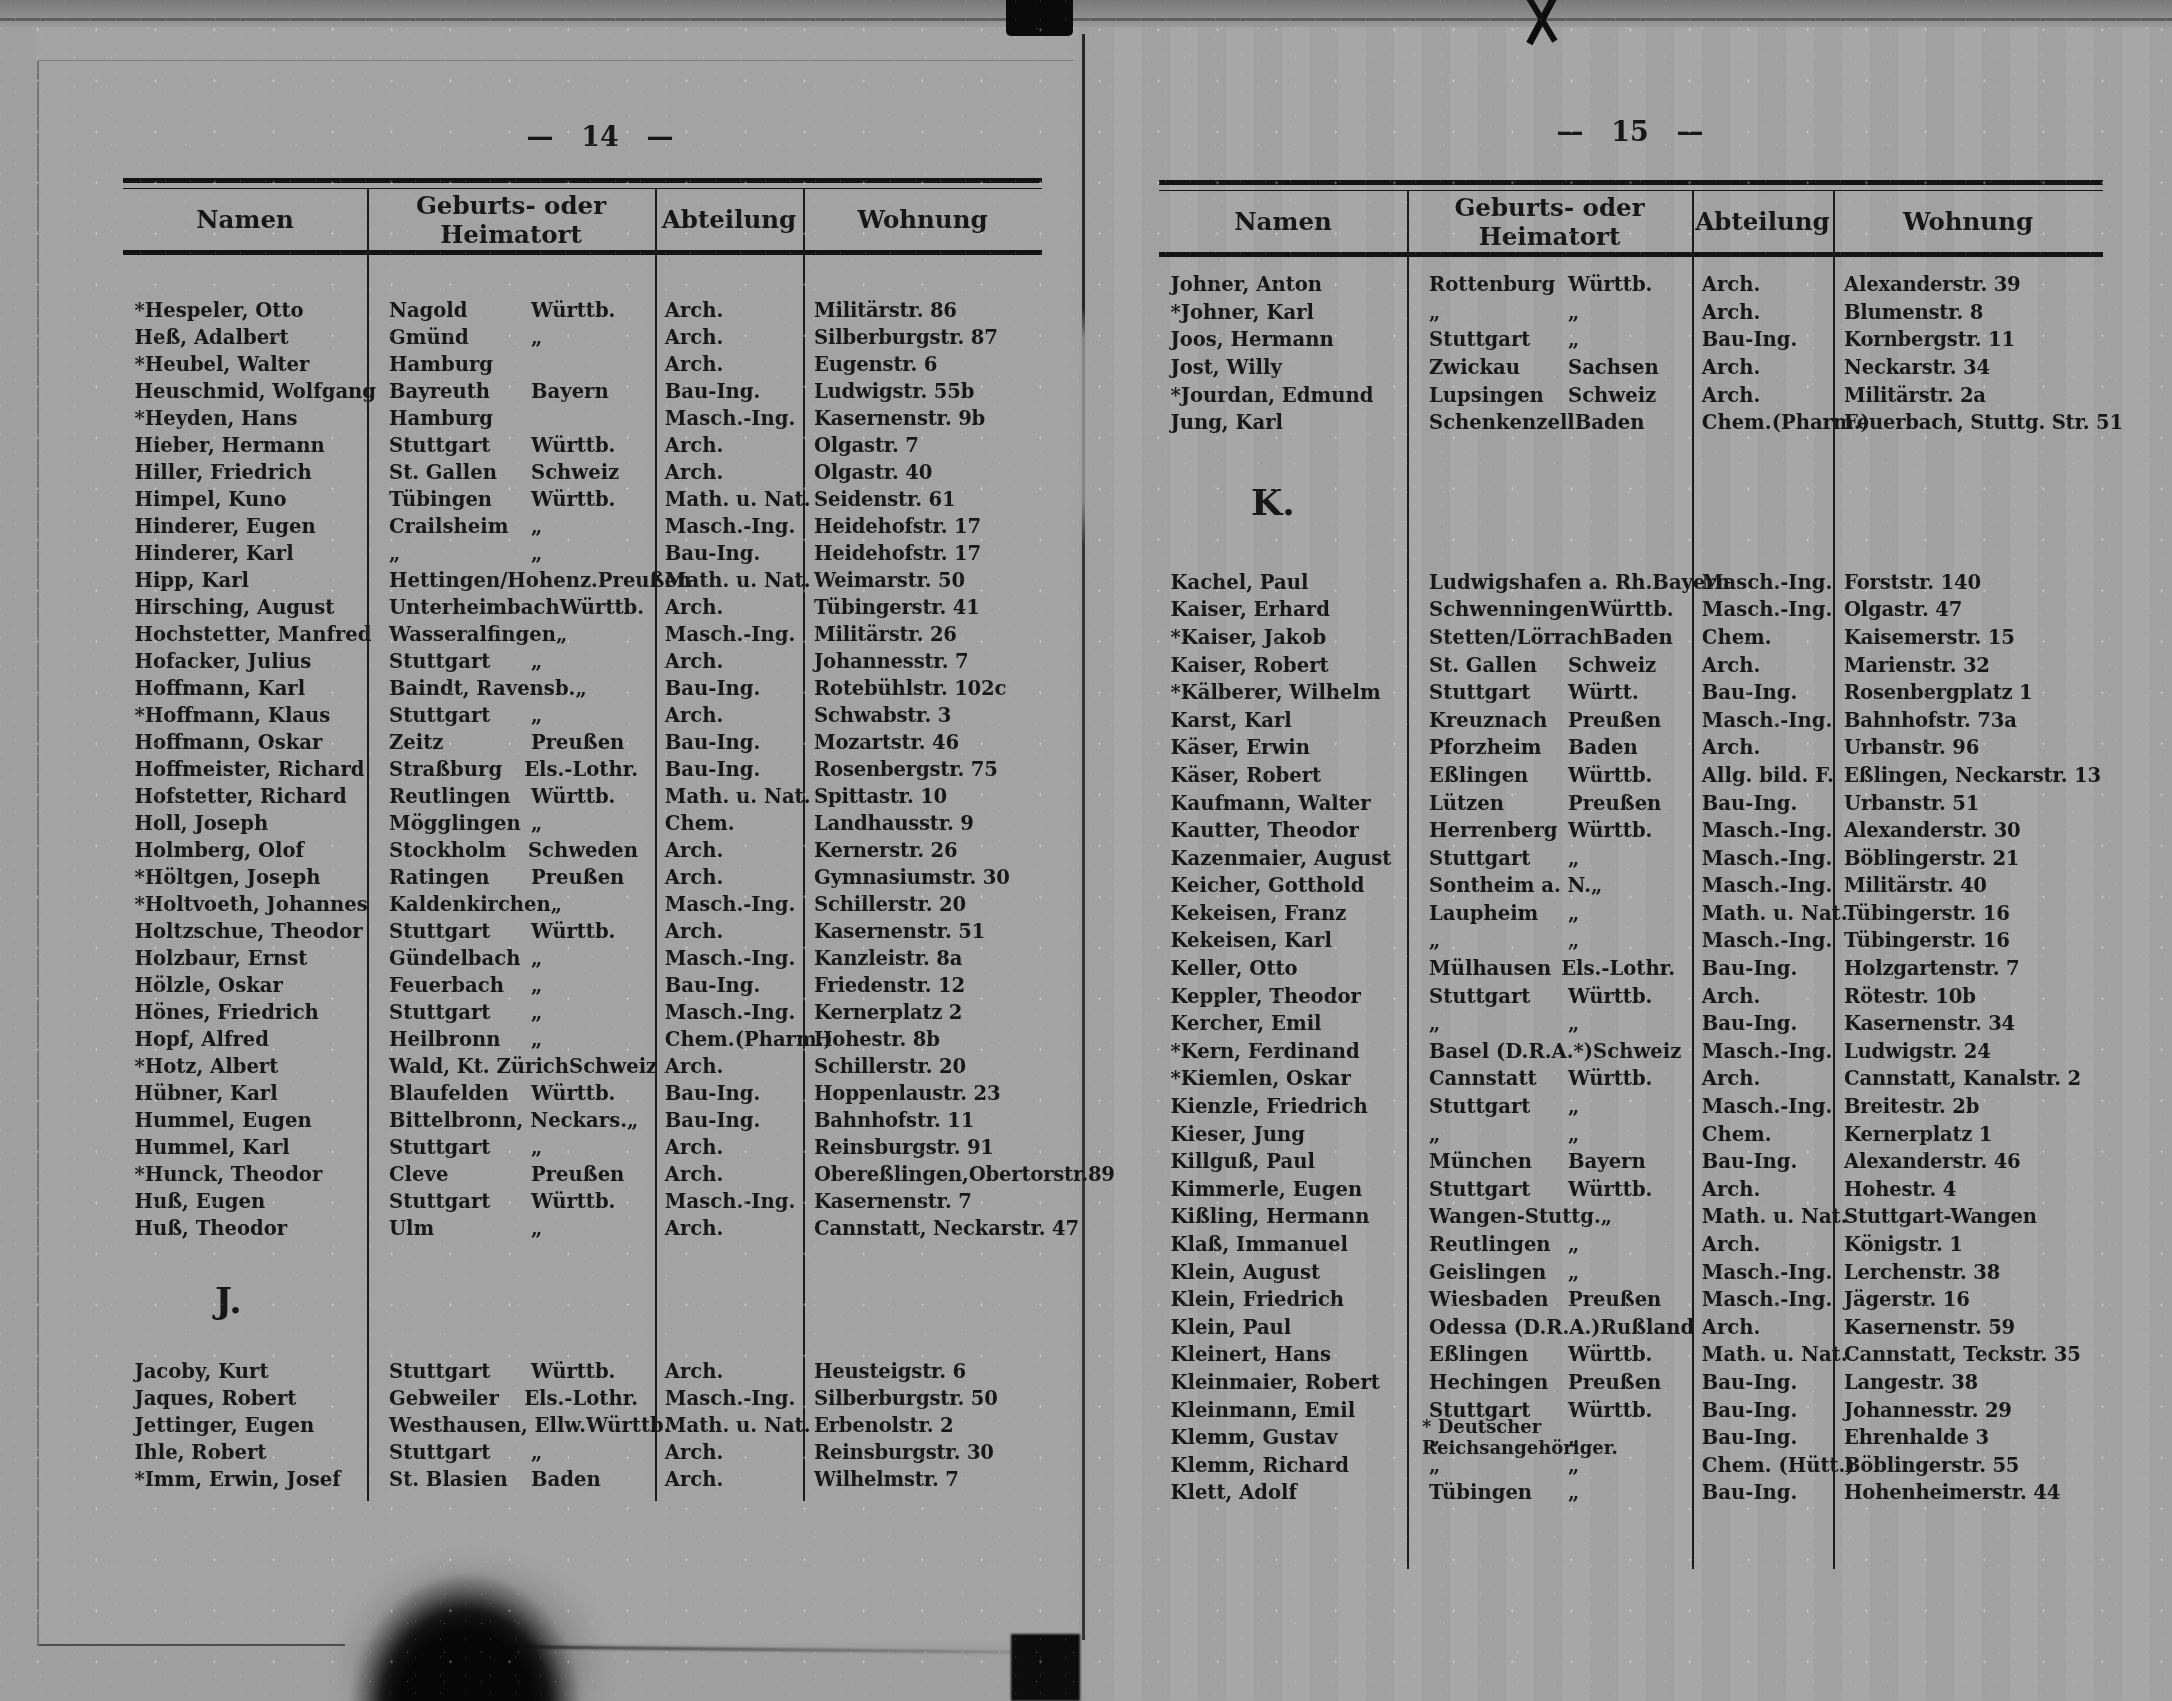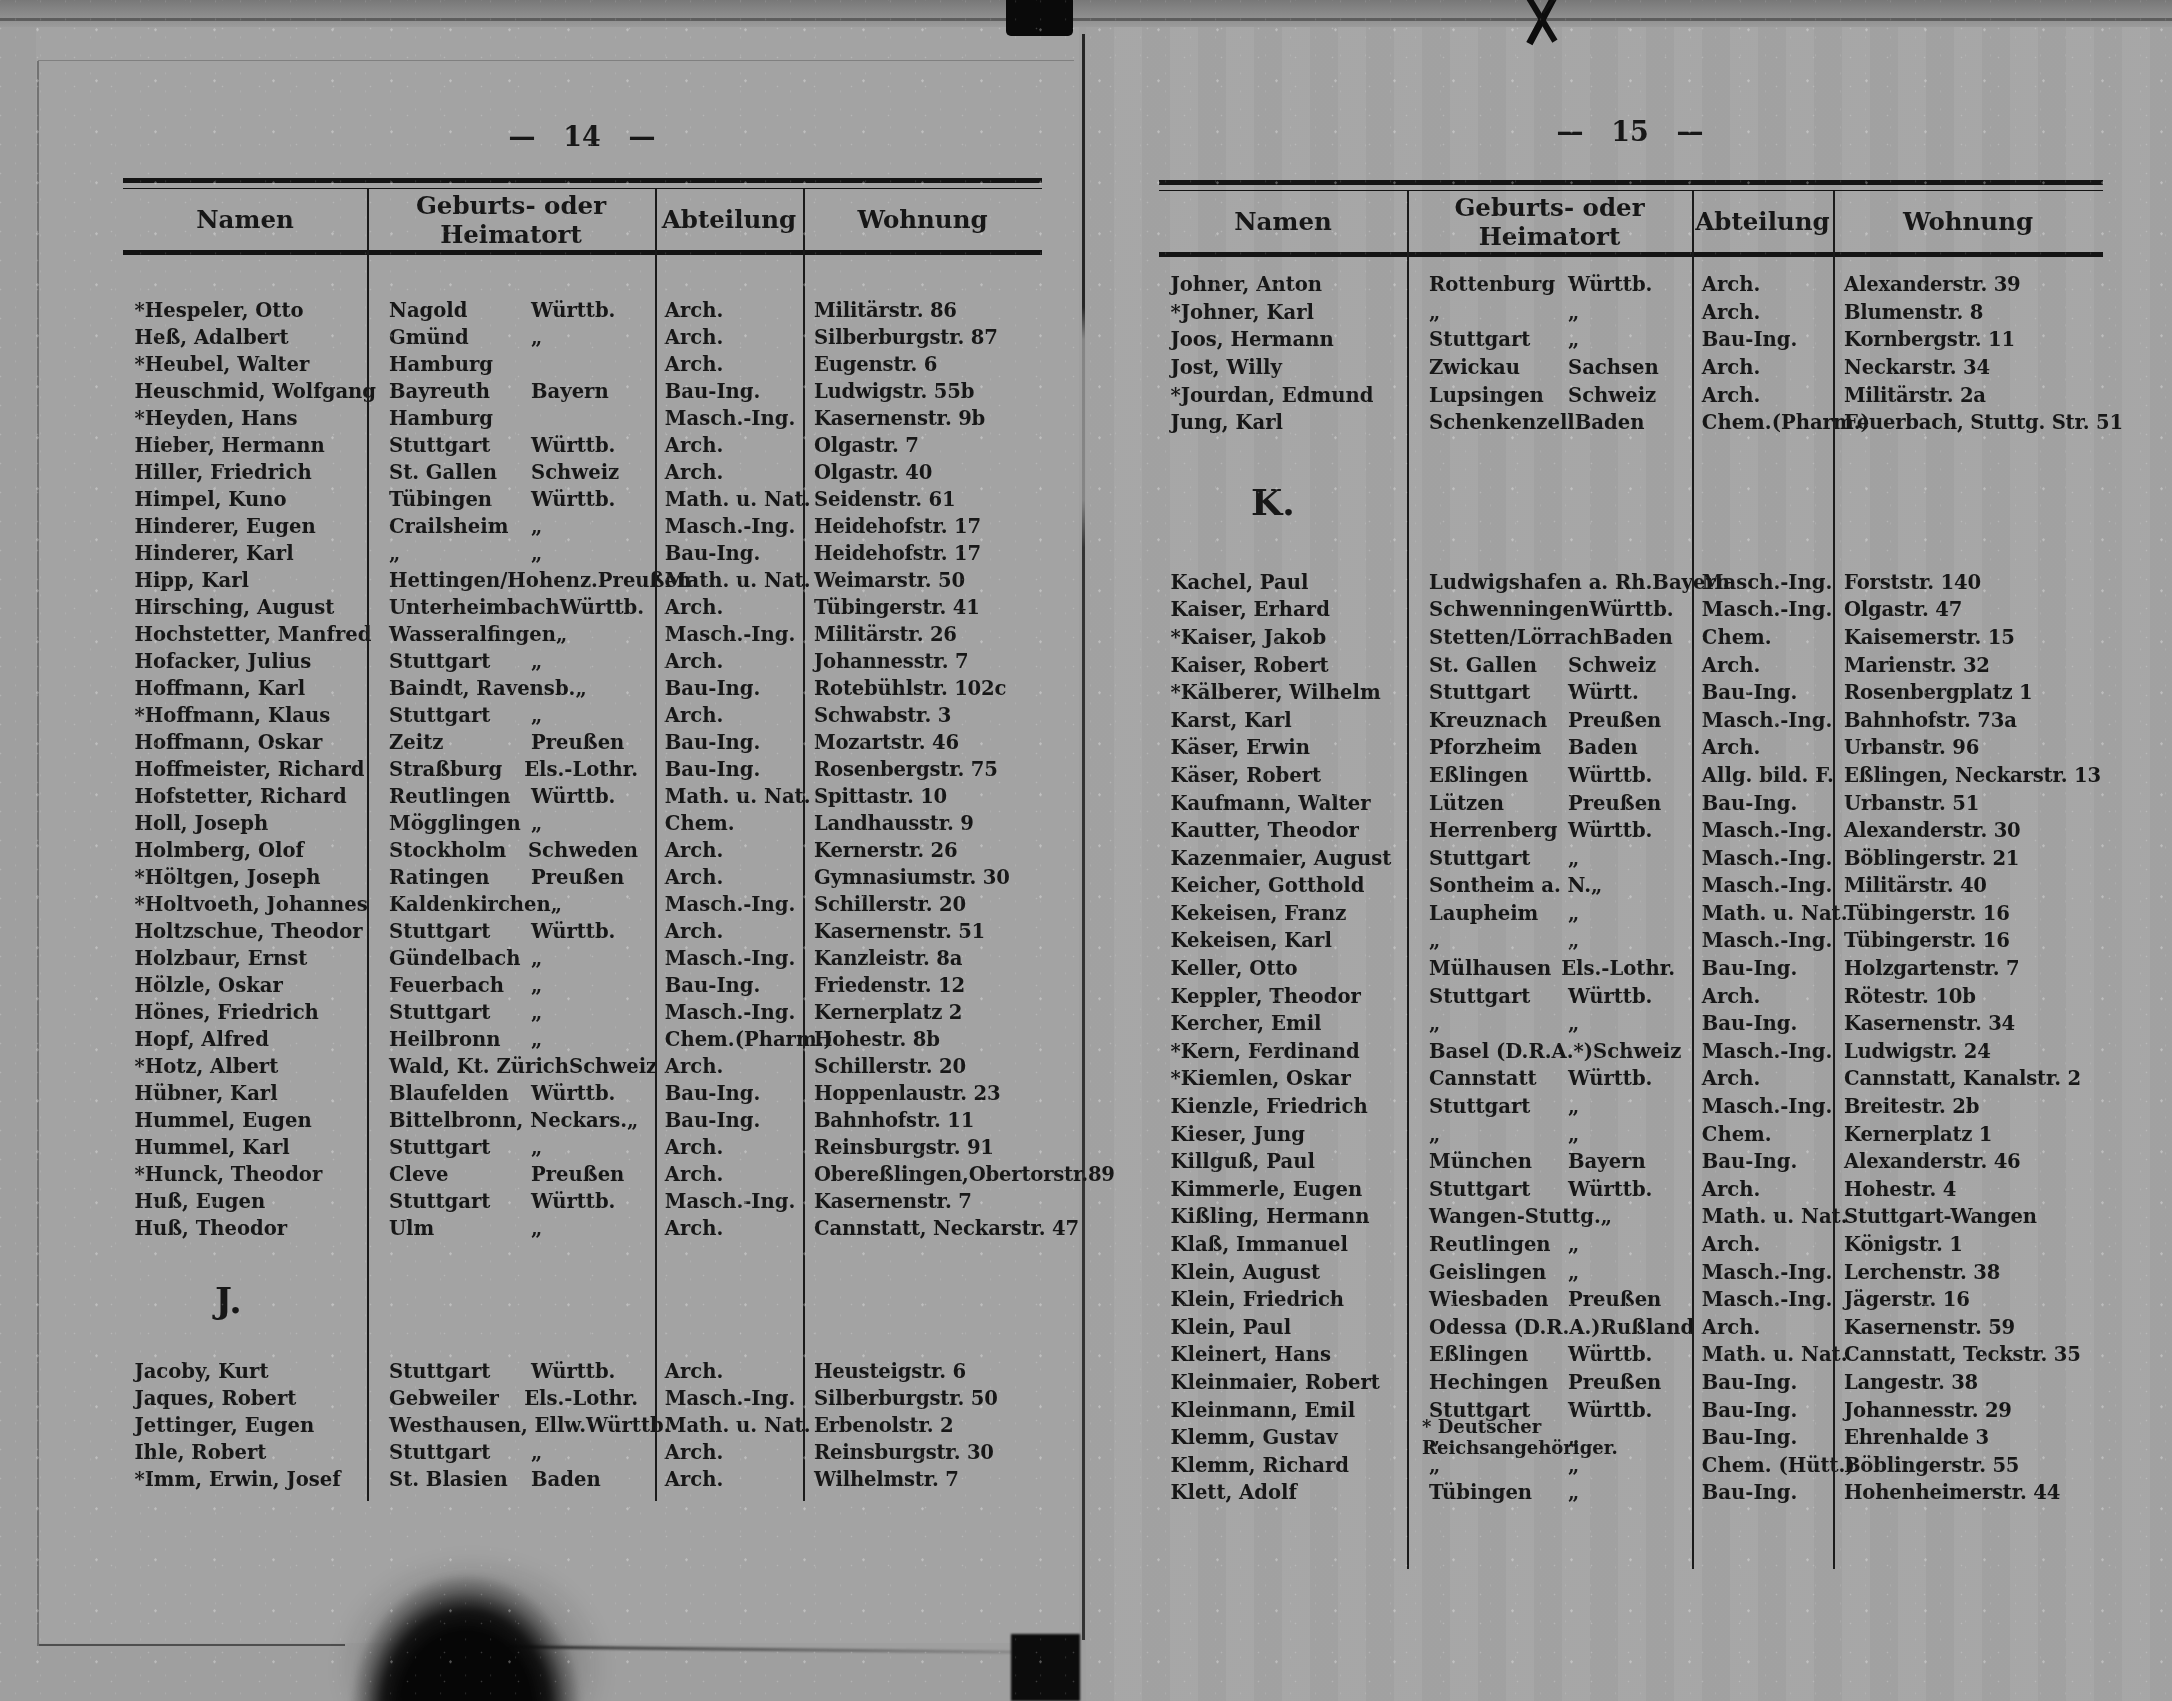--- a/index.html
+++ b/index.html
@@ -33,21 +33,21 @@
       background:radial-gradient(ellipse 50% 72% at 50% 88%,#060606 0 50%,rgba(12,12,12,.93) 63%,rgba(25,25,25,.4) 76%,rgba(45,45,45,0) 88%);}
   .noise{position:absolute;left:0;top:0;width:2172px;height:1702px;z-index:40;pointer-events:none;opacity:.55;
       background-image:
         radial-gradient(circle,rgba(255,255,255,.55) 0 1px,transparent 1.5px),
         radial-gradient(circle,rgba(255,255,255,.38) 0 0.7px,transparent 1.1px),
         radial-gradient(circle,rgba(255,255,255,.25) 0 0.6px,transparent 0.9px);
       background-size:59px 51px,37px 29px,25px 18px;
       background-position:8px 4.3px,19px 14px,3.1px 10.4px;}
   
   .pgnum{position:absolute;font-size:27px;font-weight:700;word-spacing:18.4px;text-align:center;}
-  .pgnum-left{left:490px;top:121px;width:184px;}
+  .pgnum-left{left:508px;top:121px;width:184px;}
   .pgnum-right{left:1532px;top:116px;width:196px;}
   
   .tbl{position:absolute;}
   .tbl-left{left:123px;top:178px;width:919px;}
   .tbl-right{left:1159px;top:180px;width:944px;}
   .dbl{height:11px;border-top:5.5px solid #141414;border-bottom:1.8px solid #141414;box-sizing:border-box;}
   .thick{height:4.9px;background:#141414;}
   .hdr{height:61px;display:grid;align-items:center;text-align:center;font-weight:700;font-size:24.5px;}
   .tbl-left .hdr,.tbl-left .row{grid-template-columns:244px 288px 148px 239px;}
   .tbl-right .hdr,.tbl-right .row{grid-template-columns:248px 285px 141px 270px;}

